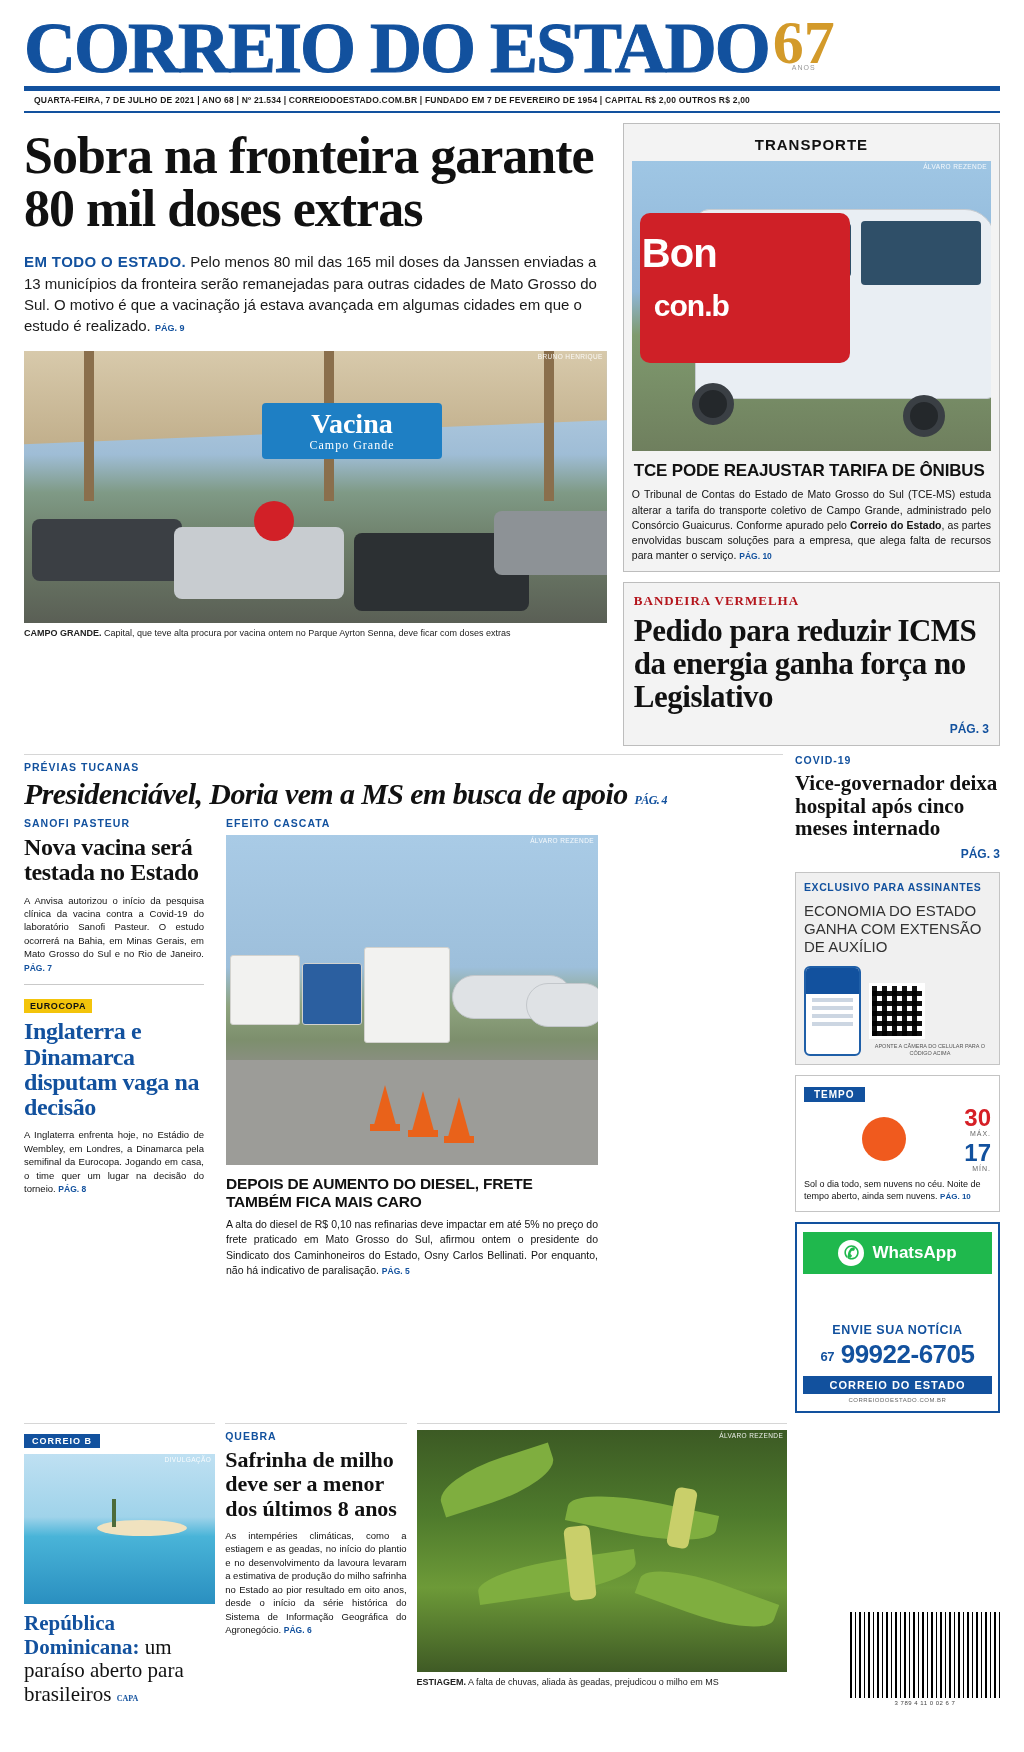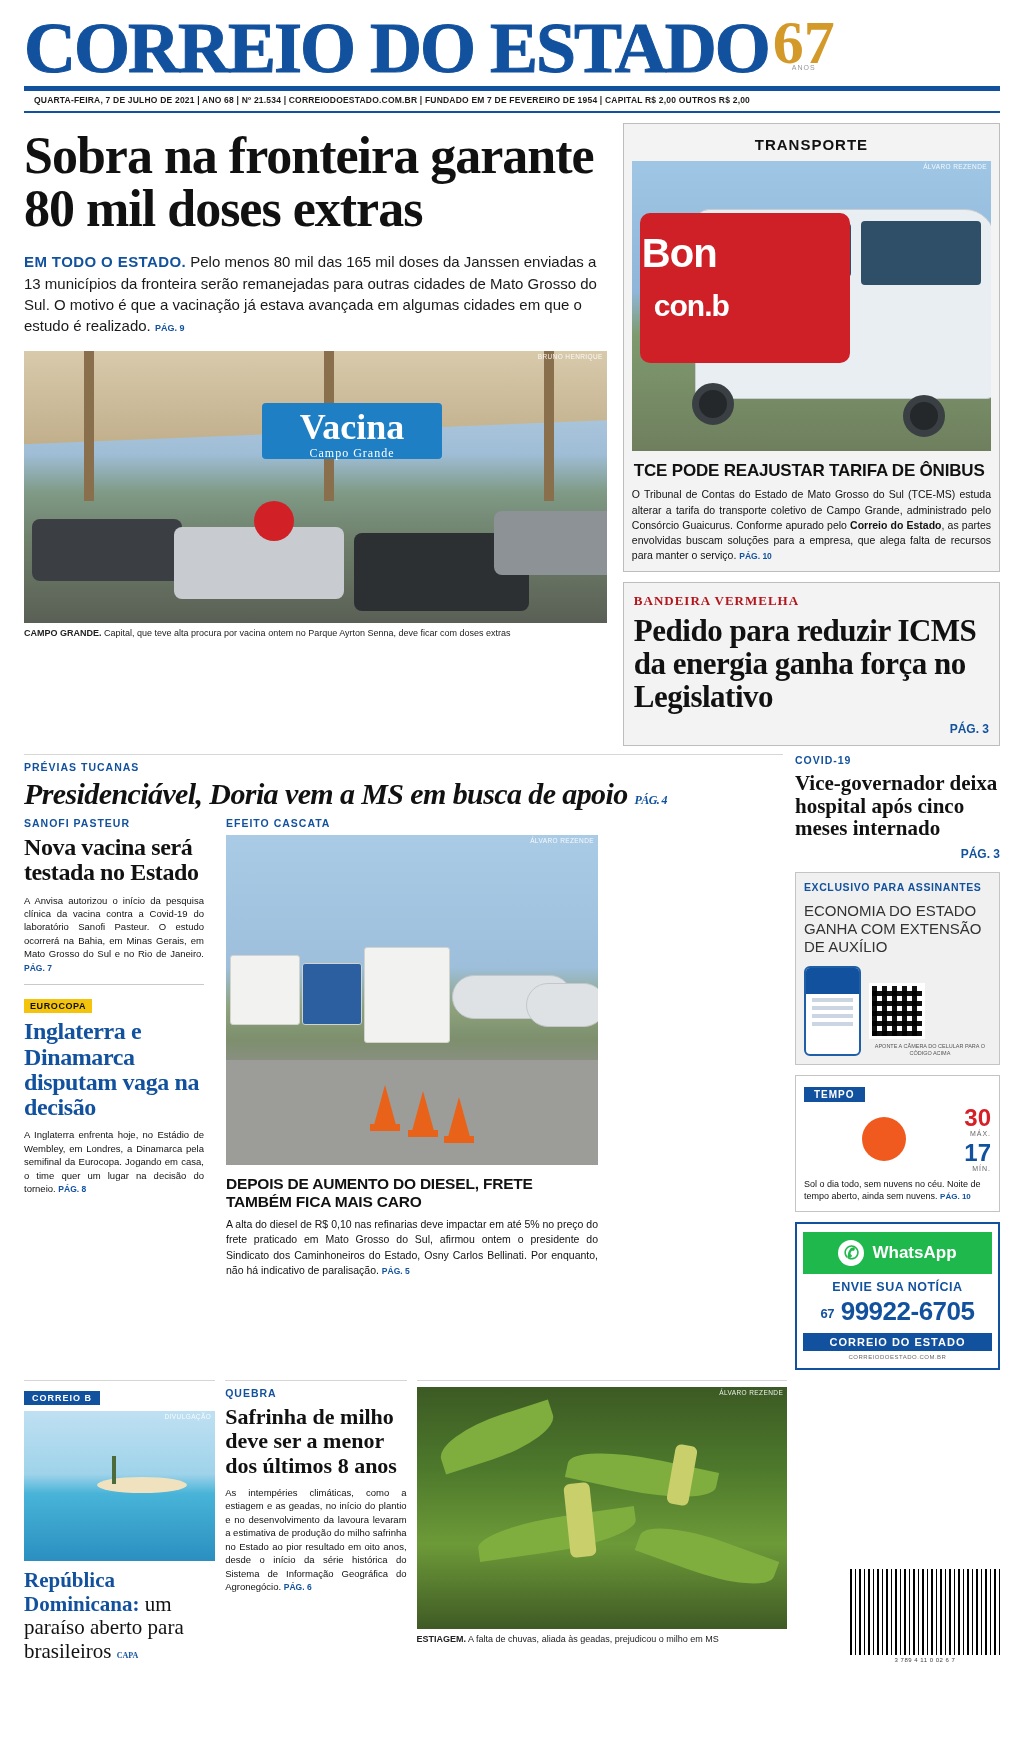--- a/index.html
+++ b/index.html
@@ -76,21 +76,21 @@
   
   .ph-vacina { height:272px; background:linear-gradient(#bcd3e6 0%, #9fbdd6 38%, #7f9a86 52%, #6e7f6a 70%, #5a5f55 100%); }
   .ph-vacina .canopy { position:absolute; left:0; top:0; width:100%; height:120px;
       background:linear-gradient(#d9c9a8, #bda77f); clip-path:polygon(0 0,100% 0,100% 58%,0 78%); opacity:.95;}
   .ph-vacina .beam { position:absolute; top:0; width:10px; height:150px; background:#8a6f4c; }
   .ph-vacina .sign {
       position:absolute; left:238px; top:52px; width:180px; height:56px;
       background:#1e7fc4; border-radius:4px; color:#fff; text-align:center;
       font-family:"Liberation Serif", serif;
   }
-  .ph-vacina .sign .s1 { font-size:36px; font-weight:bold; line-height:1.05; padding-top:6px;}
+  .ph-vacina .sign .s1 { font-size:28px; font-weight:bold; line-height:1.05; padding-top:6px;}
   .ph-vacina .sign .s2 { font-size:12px; letter-spacing:1px;}
   .ph-vacina .car { position:absolute; border-radius:8px; }
 
   
   .box { border:1px solid #bdbdbd; background:#f3f3f3; padding:8px; }
   .box-title {
     text-align:center; font-weight:bold; font-size:15px; letter-spacing:1px;
     padding:4px 0 8px 0;
   }
   .ph-bus { height:290px; background:linear-gradient(#9fc6e4 0%, #8fb6d8 45%, #7f9a6e 60%, #6f7f5e 100%); position:relative; overflow:hidden;}
@@ -167,21 +167,21 @@
   .sun::before, .sun::after{content:""; position:absolute; background:#f05a1e;}
   .temp-max { color:#d61f26; font-weight:bold; font-size:24px; text-align:right; line-height:1;}
   .temp-min { color:#12519e; font-weight:bold; font-size:24px; text-align:right; line-height:1;}
   .temp-lab { font-size:7px; color:#666; text-align:right; letter-spacing:1px;}
   .tempo-text { font-size:9px; line-height:1.35; margin-top:6px;}
   .tempo-text .pag{ font-weight:bold; color:#12519e; font-size:8px;}
 
   .wa-box { border:2px solid #12519e; background:#fff; text-align:center; padding:8px 6px;}
   .wa-green { background:#1fb84d; color:#fff; font-weight:bold; font-size:17px; padding:8px 4px; display:flex; align-items:center; justify-content:center; gap:8px;}
   .wa-circle { width:26px;height:26px;border-radius:50%;background:#fff;color:#1fb84d;display:flex;align-items:center;justify-content:center;font-size:18px;}
-  .wa-sub { color:#12519e; font-weight:bold; font-size:12.5px; letter-spacing:0.5px; padding:6px 0 2px 0;}
+  .wa-sub { color:#12519e; font-weight:bold; font-size:12.5px; letter-spacing:0.5px; padding:6px 0 2px 0;margin-top:43px;}
   .wa-num { color:#12519e; font-weight:bold; font-size:26px; letter-spacing:-0.5px;}
   .wa-num small{ font-size:13px; vertical-align:2px;}
   .wa-foot { background:#12519e; color:#fff; font-size:11px; font-weight:bold; letter-spacing:1px; padding:3px 0; margin-top:6px;}
   .wa-foot2 { font-size:6px; color:#666; letter-spacing:0.5px; padding-top:3px;}
 
   
   .bottom { display:flex; gap:10px; padding:10px 10px 0 10px; }
   .bt-a { width:196px; }
   .bt-b { width:186px; }
   .bt-c { width:380px; }

